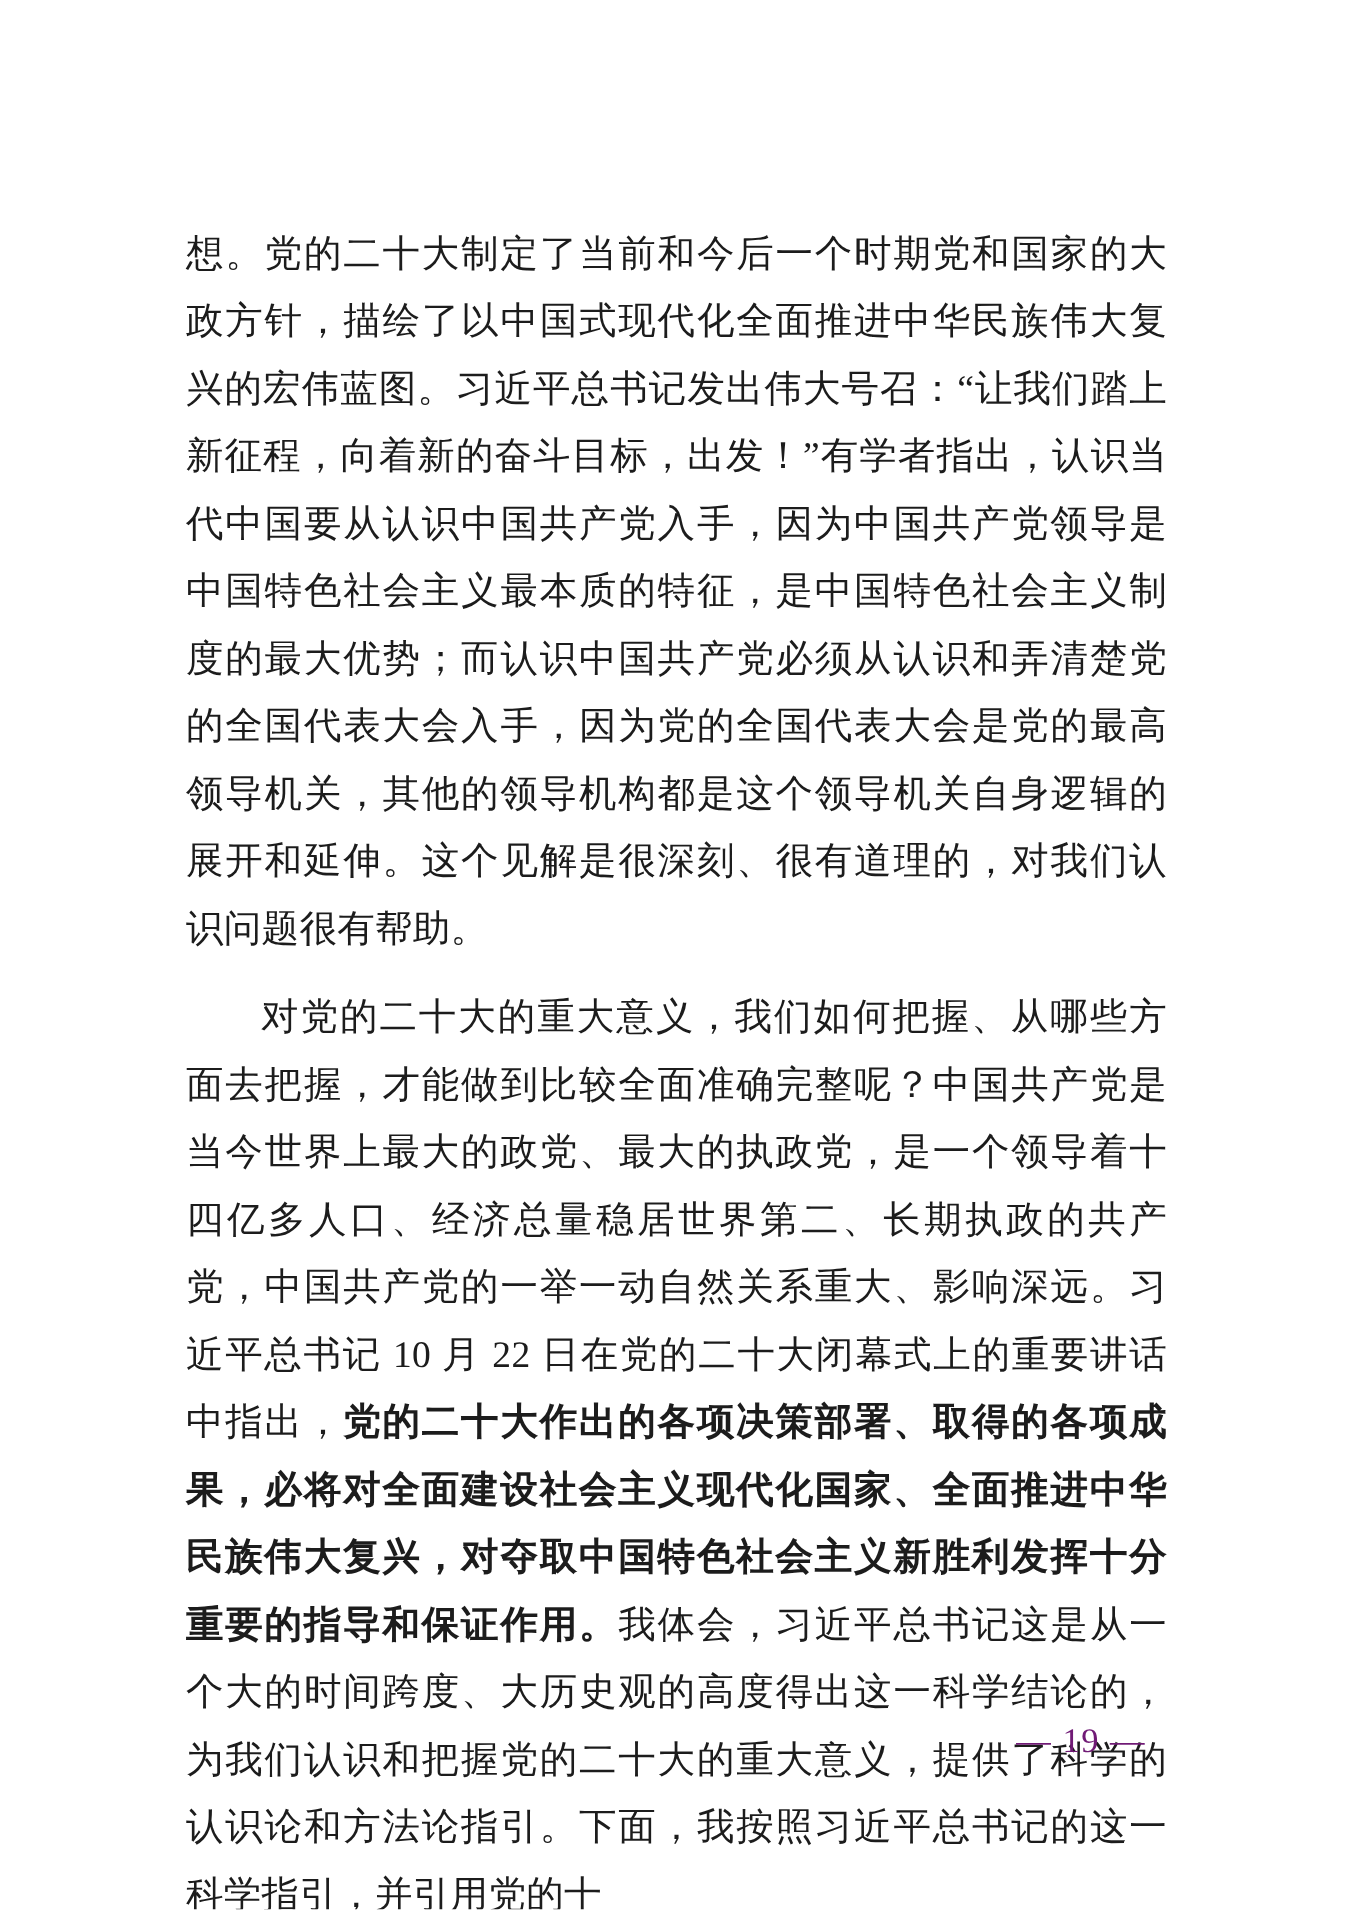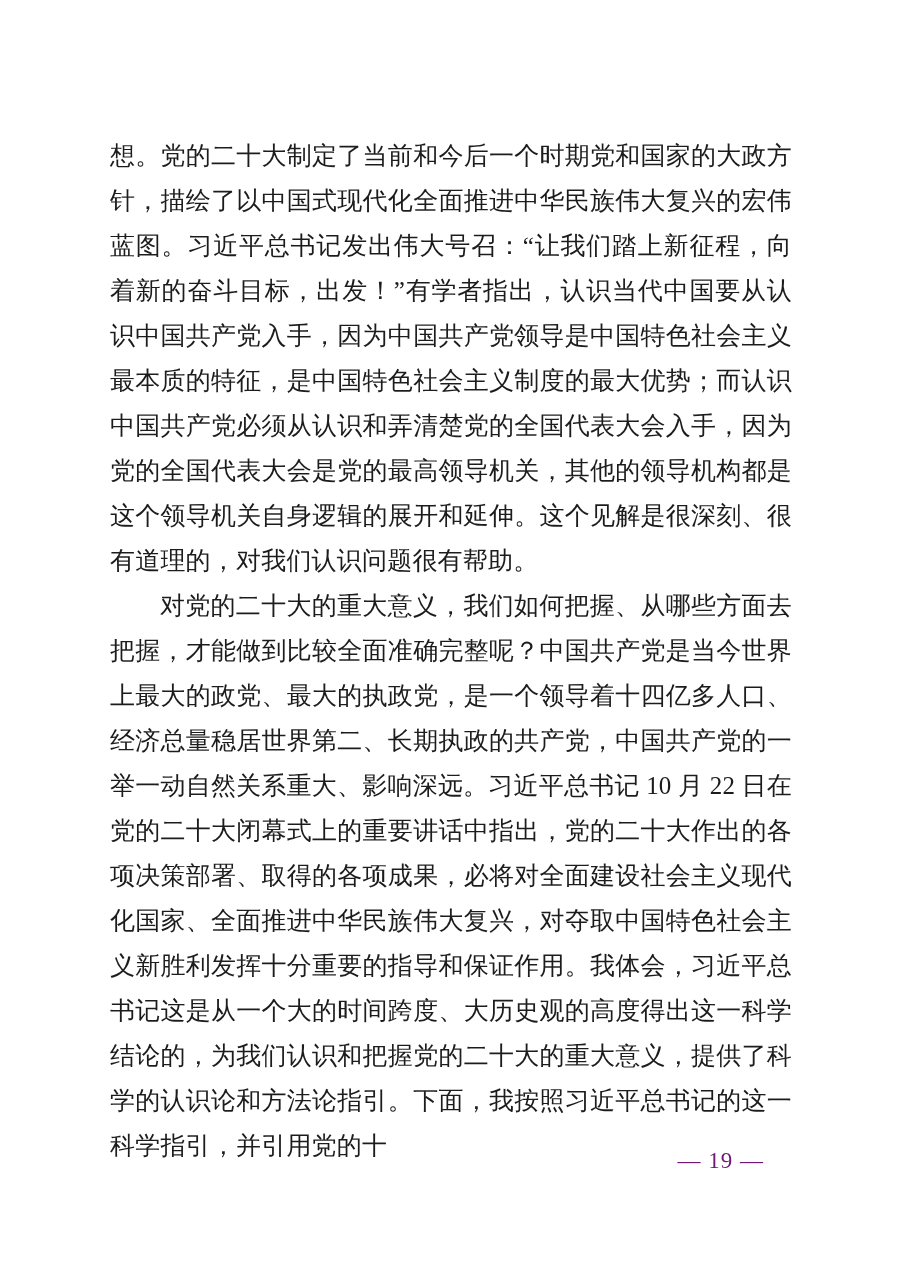--- a/index.html
+++ b/index.html
@@ -21,28 +21,28 @@
     left: 110px;
     top: 133px;
     width: 682px;
     font-size: 25px;
     line-height: 45px;
     letter-spacing: 0.2px;
     text-align: justify;
     text-justify: inter-ideograph;
   }
   .para {
-    margin: 0;
+    margin: 14px;
     padding: 0;
   }
   .para + .para {
     text-indent: 2em;
   }
   .bold-seg {
-    font-weight: 400;
+    font-weight: 700;
   }
   .footer {
     position: absolute;
     top: 1146px;
     right: 136px;
     font-size: 23px;
     line-height: 30px;
     letter-spacing: 1px;
     color: #701a75;
   }

